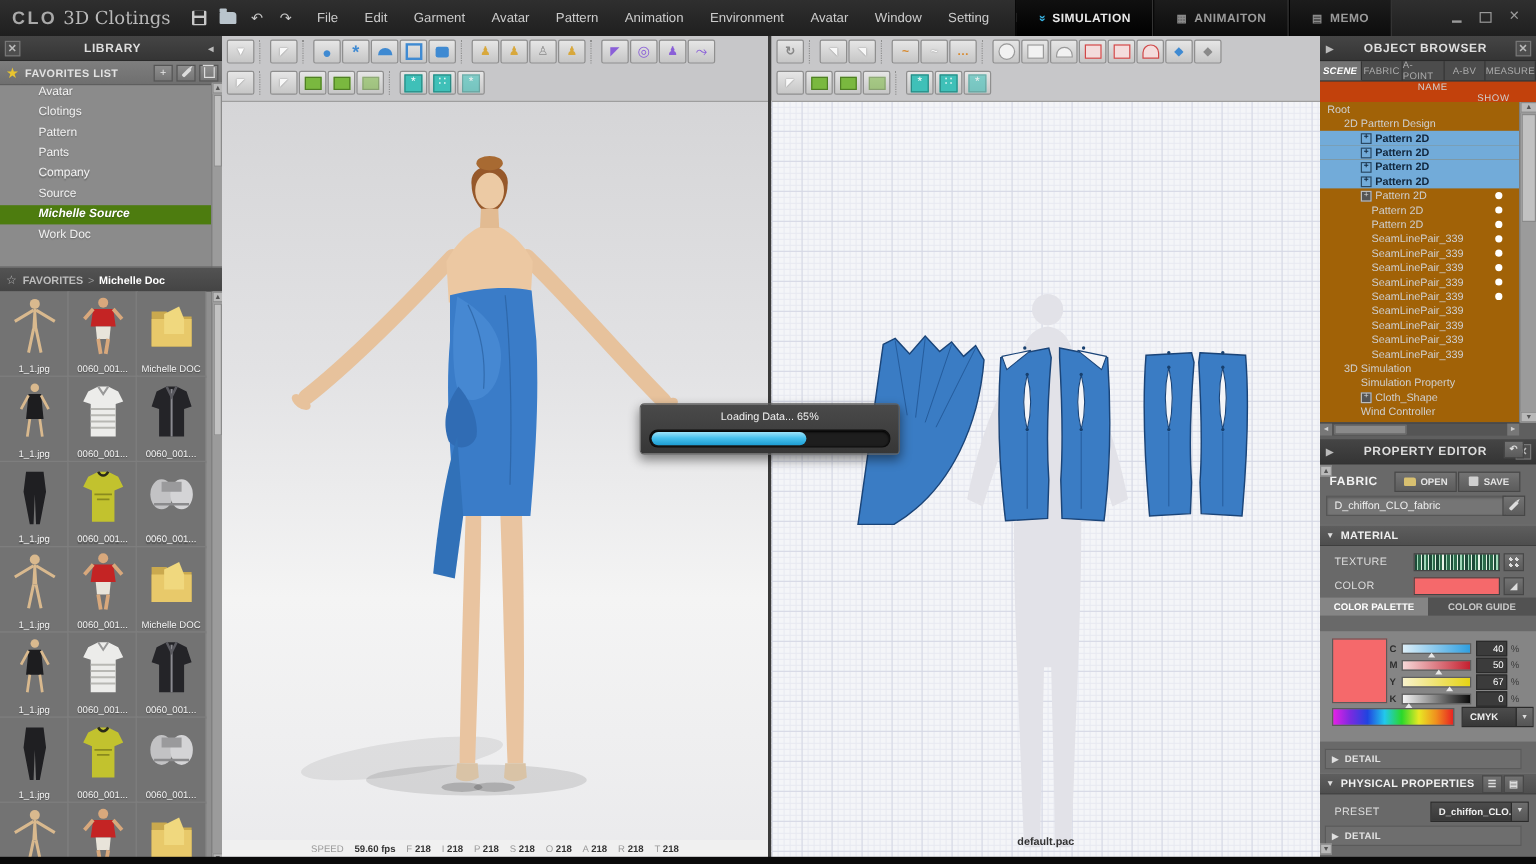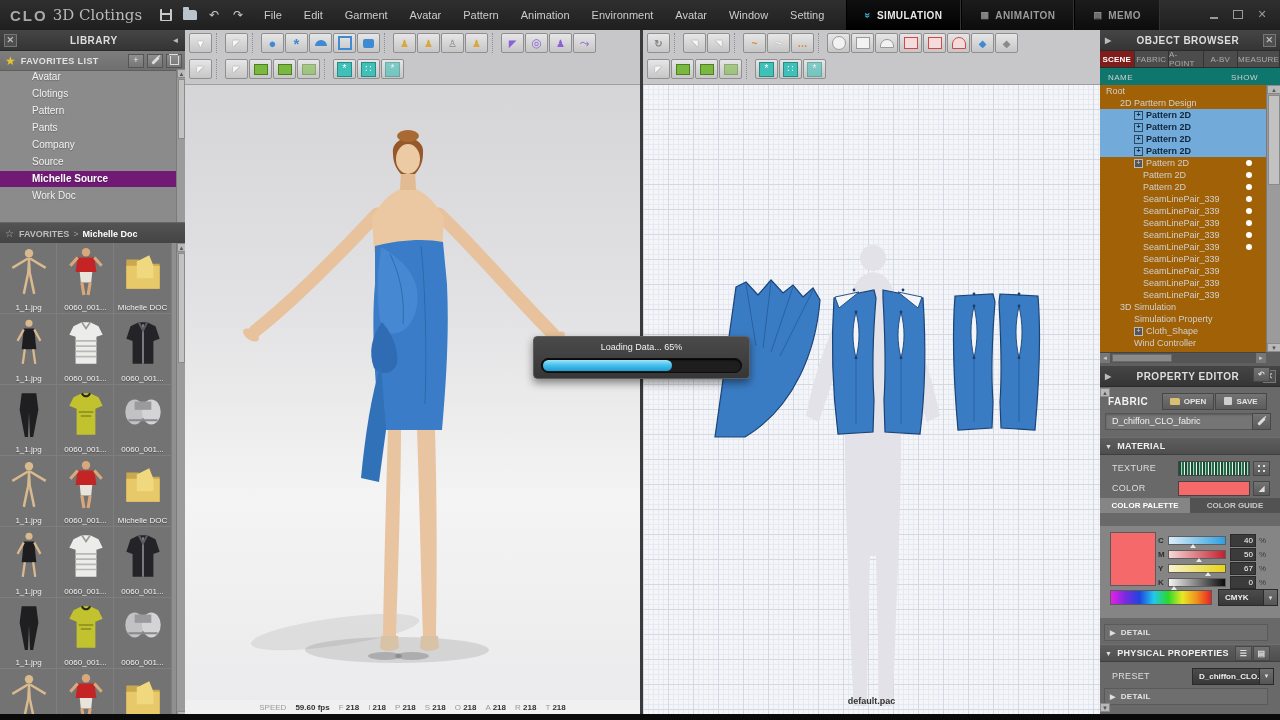--- a/index.html
+++ b/index.html
@@ -48,21 +48,21 @@
   .fav-label{color:#e2e2e2;font-size:9px;font-weight:bold;letter-spacing:.4px;flex:1;}
   .sq-btn{width:14px;height:12px;border:1px solid #555;background:linear-gradient(#8f8f8f,#757575);
           display:flex;align-items:center;justify-content:center;color:#e8e8e8;font-size:9px;margin-right:3px;line-height:1;}
   .ic-pencil{width:9px;height:3px;background:#ddd;transform:rotate(-45deg);border-radius:1px;position:relative;}
   .ic-pencil:after{content:"";position:absolute;right:-3px;top:0;border-left:3px solid #ddd;border-top:1.5px solid transparent;border-bottom:1.5px solid transparent;}
   .ic-trash{width:7px;height:8px;border:1px solid #ddd;border-top:none;position:relative;}
   .ic-trash:before{content:"";position:absolute;left:-2px;top:-2px;width:9px;height:1px;background:#ddd;}
   .lib-list{position:absolute;left:0;top:39px;width:176px;height:168px;}
   .lib-item{height:16px;line-height:16px;padding-left:32px;color:#f2f2f2;font-size:10px;
             text-shadow:0 1px 1px rgba(0,0,0,.25);margin-bottom:1px;}
-  .lib-item.sel{background:#701a75;color:#fff;font-weight:bold;}
+  .lib-item.sel{background:#4d7c0f;color:#fff;font-weight:bold;font-style:italic;}
   .vscroll{position:absolute;width:9px;background:#9b9b9b;border-left:1px solid #7a7a7a;}
   .vs-arr{position:absolute;left:0;width:9px;height:9px;font-size:6px;color:#555;text-align:center;line-height:9px;background:#b9b9b9;border:1px solid #8a8a8a;box-sizing:border-box;}
   .vs-thumb{position:absolute;left:1px;width:7px;background:#c2c2c2;border:1px solid #8a8a8a;box-sizing:border-box;}
   .crumb{position:absolute;left:0;top:192px;width:185px;height:21px;background:linear-gradient(#535353,#434343);
          display:flex;align-items:center;border-top:1px solid #666;border-bottom:1px solid #333;}
   .crumb .star2{color:#b5b5b5;font-size:10px;margin:0 5px;}
   .crumb .root{color:#bdbdbd;font-size:9px;font-weight:bold;}
   .crumb .sep{color:#9a9a9a;font-size:9px;margin:0 4px;}
   .crumb .cur{color:#fff;font-size:9px;font-weight:bold;}
   .thumbs{position:absolute;left:0;top:213px;width:176px;height:477px;overflow:hidden;background:#8f8f8f;}
@@ -117,23 +117,23 @@
   .load-track{position:absolute;left:7px;right:7px;top:21px;height:13px;background:#1e1e1e;border-radius:7px;
               border:1px solid #0d0d0d;box-shadow:inset 0 1px 2px #000;}
   .load-fill{position:absolute;left:1px;top:1px;height:11px;width:65%;border-radius:6px;
              background:linear-gradient(#9fe4fa 0%,#49c2ee 45%,#1d9ed4 100%);}
 
   
   .right{position:absolute;left:1100px;top:30px;width:180px;height:690px;background:#5f5f5f;}
   .ob-tabs{display:flex;height:16px;background:#3c3c3c;border-bottom:1px solid #2c2c2c;}
   .ob-tab{flex:1;display:flex;align-items:center;justify-content:center;font-size:8px;color:#ababab;
           background:#4c4c4c;border-right:1px solid #333;letter-spacing:.2px;}
-  .ob-tab.active{background:#7f1d1d;color:#fff;font-weight:bold;}
-  .ob-cols{height:18px;background:#0f766e;border-bottom:1px solid #555;display:flex;align-items:center;
-           color:#cfcfcf;font-size:8px;letter-spacing:.5px;}
+  .ob-tab.active{background:#737373;color:#fff;font-weight:bold;font-style:italic;}
+  .ob-cols{height:18px;background:#c2410c;border-bottom:1px solid #555;display:flex;align-items:center;
+           color:#cfcfcf;font-size:8px;letter-spacing:.5px;flex-direction:column;}
   .tree{position:absolute;left:0;top:55px;width:166px;height:267px;background:#a16207;overflow:hidden;}
   .trow2{height:12px;display:flex;align-items:center;font-size:9px;color:#cfcfcf;position:relative;white-space:nowrap;}
   .trow2.sel{background:#72abd9;color:#10253c;font-weight:bold;}
   .twisty{width:7px;height:7px;border:1px solid #bcbcbc;background:#555;color:#ddd;font-size:7px;line-height:6px;
           text-align:center;margin-right:3px;flex:none;}
   .trow2.sel .twisty{border-color:#2a4a66;color:#10253c;background:transparent;}
   .dot{position:absolute;right:14px;width:6px;height:6px;border-radius:50%;background:#fff;}
   .hscroll{position:absolute;left:0;top:322px;width:166px;height:10px;background:#555;border-top:1px solid #444;}
   .hs-arr{position:absolute;top:0;width:10px;height:10px;background:#777;color:#ccc;font-size:6px;line-height:10px;text-align:center;}
   .hs-thumb{position:absolute;left:12px;top:1px;width:60px;height:8px;background:#8a8a8a;border:1px solid #6a6a6a;box-sizing:border-box;}

